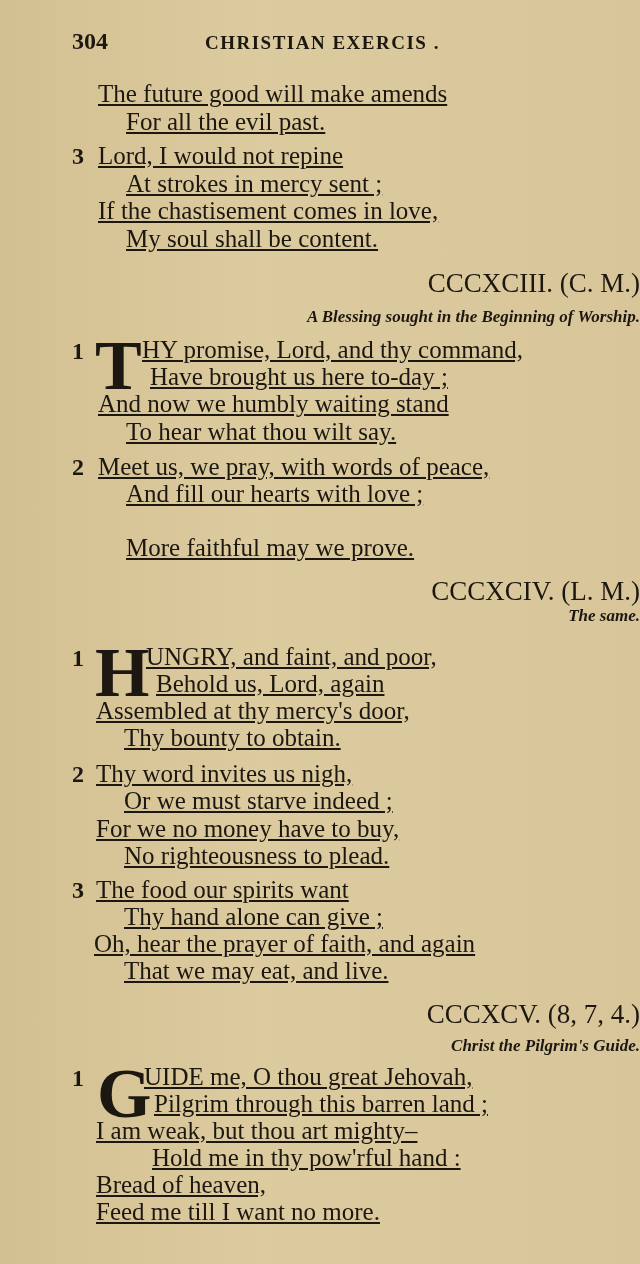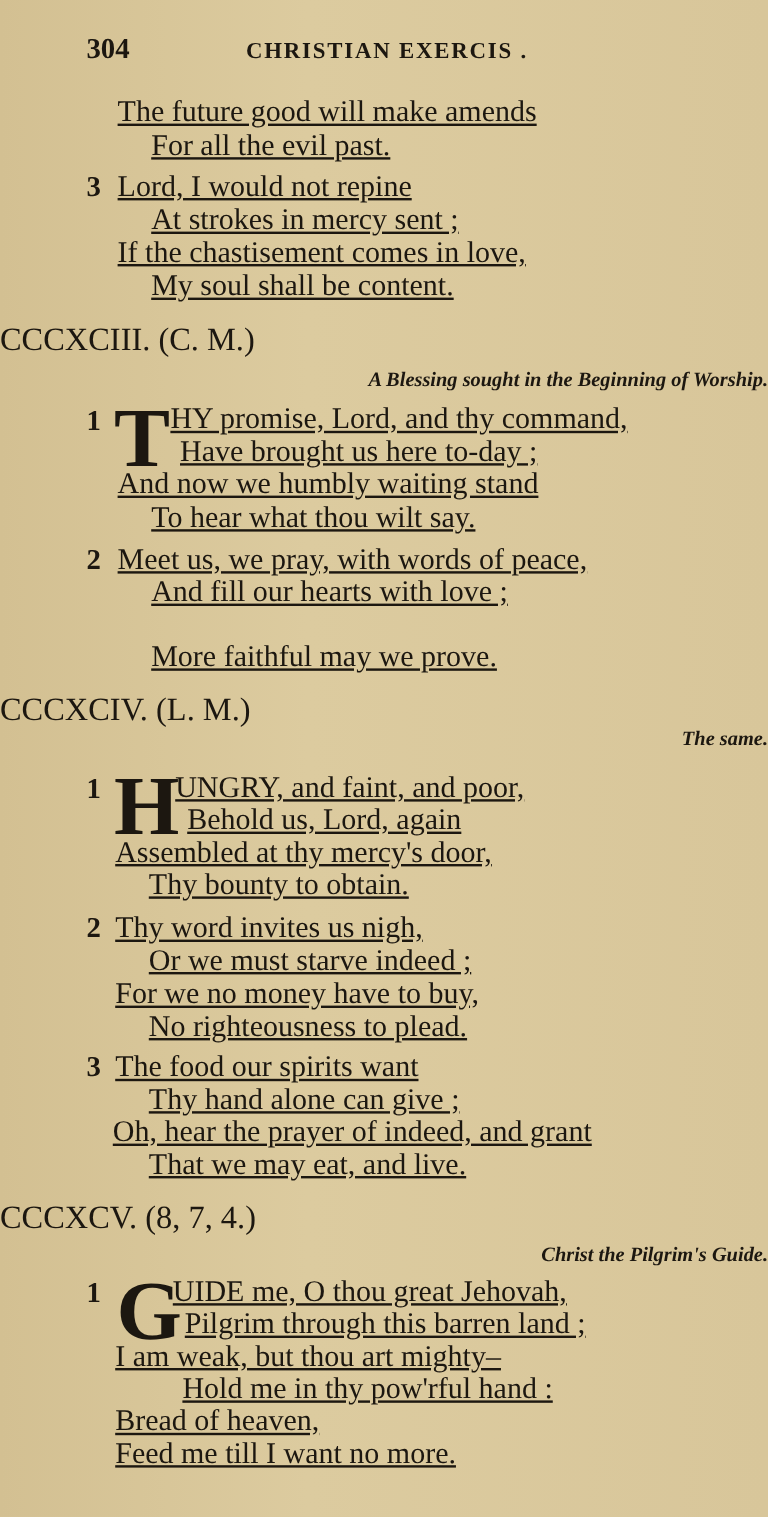--- a/index.html
+++ b/index.html
@@ -10,21 +10,21 @@
     font-family: "Liberation Serif", "DejaVu Serif", serif;
     color: #1c1710;
     position: relative;
   }
   .page { position: absolute; left: 0; top: 0; width: 640px; height: 1036px; padding-left: 20px; }
   .header { position: absolute; top: 28px; left: 72px; width: 480px; height: 34px; }
   .page-num { position: absolute; left: 0; top: 0; font-size: 24px; font-weight: bold; }
   .running-head { position: absolute; left: 133px; top: 4px; font-size: 19px; letter-spacing: 1.5px; font-weight: bold; }
   .line { position: absolute; font-size: 25px; white-space: nowrap; line-height: 28px; text-decoration: underline; }
   .num { position: absolute; font-size: 24px; font-weight: bold; line-height: 28px; }
-  .hymn-title { position: absolute; font-size: 27px; white-space: nowrap; width: 640px; text-align: left; left: 0; }
+  .hymn-title { position: absolute; font-size: 27px; white-space: nowrap; width: 640px; text-align: right; left: 0; }
   .subtitle { position: absolute; font-size: 17px; font-style: italic; font-weight: bold; white-space: nowrap; width: 640px; text-align: right; left: 0; }
   .dropcap { position: absolute; font-size: 70px; font-weight: bold; line-height: 60px; }
 </style>
 </head>
 <body>
 
 <div class="page">
 
   <div class="header">
     <span class="page-num">304</span>
@@ -67,21 +67,21 @@
 
   <div class="num" style="left:72px; top:760px;">2</div>
   <div class="line" style="left:96px; top:760px;">Thy word invites us nigh,</div>
   <div class="line" style="left:124px; top:787px;">Or we must starve indeed ;</div>
   <div class="line" style="left:96px; top:815px;">For we no money have to buy,</div>
   <div class="line" style="left:124px; top:842px;">No righteousness to plead.</div>
 
   <div class="num" style="left:72px; top:876px;">3</div>
   <div class="line" style="left:96px; top:876px;">The food our spirits want</div>
   <div class="line" style="left:124px; top:903px;">Thy hand alone can give ;</div>
-  <div class="line" style="left:94px; top:930px;">Oh, hear the prayer of indeed, and grant</div>
+  <div class="line" style="left:94px; top:930px;">Oh, hear the prayer of faith, and again</div>
   <div class="line" style="left:124px; top:957px;">That we may eat, and live.</div>
 
   <div class="hymn-title" style="top:999px;">CCCXCV. (8, 7, 4.)</div>
   <div class="subtitle" style="top:1036px;">Christ the Pilgrim's Guide.</div>
 
   <div class="num" style="left:72px; top:1064px;">1</div>
   <div class="dropcap" style="left:97px; top:1064px;">G</div>
   <div class="line" style="left:144px; top:1063px;">UIDE me, O thou great Jehovah,</div>
   <div class="line" style="left:154px; top:1090px;">Pilgrim through this barren land ;</div>
   <div class="line" style="left:96px; top:1117px;">I am weak, but thou art mighty–</div>

